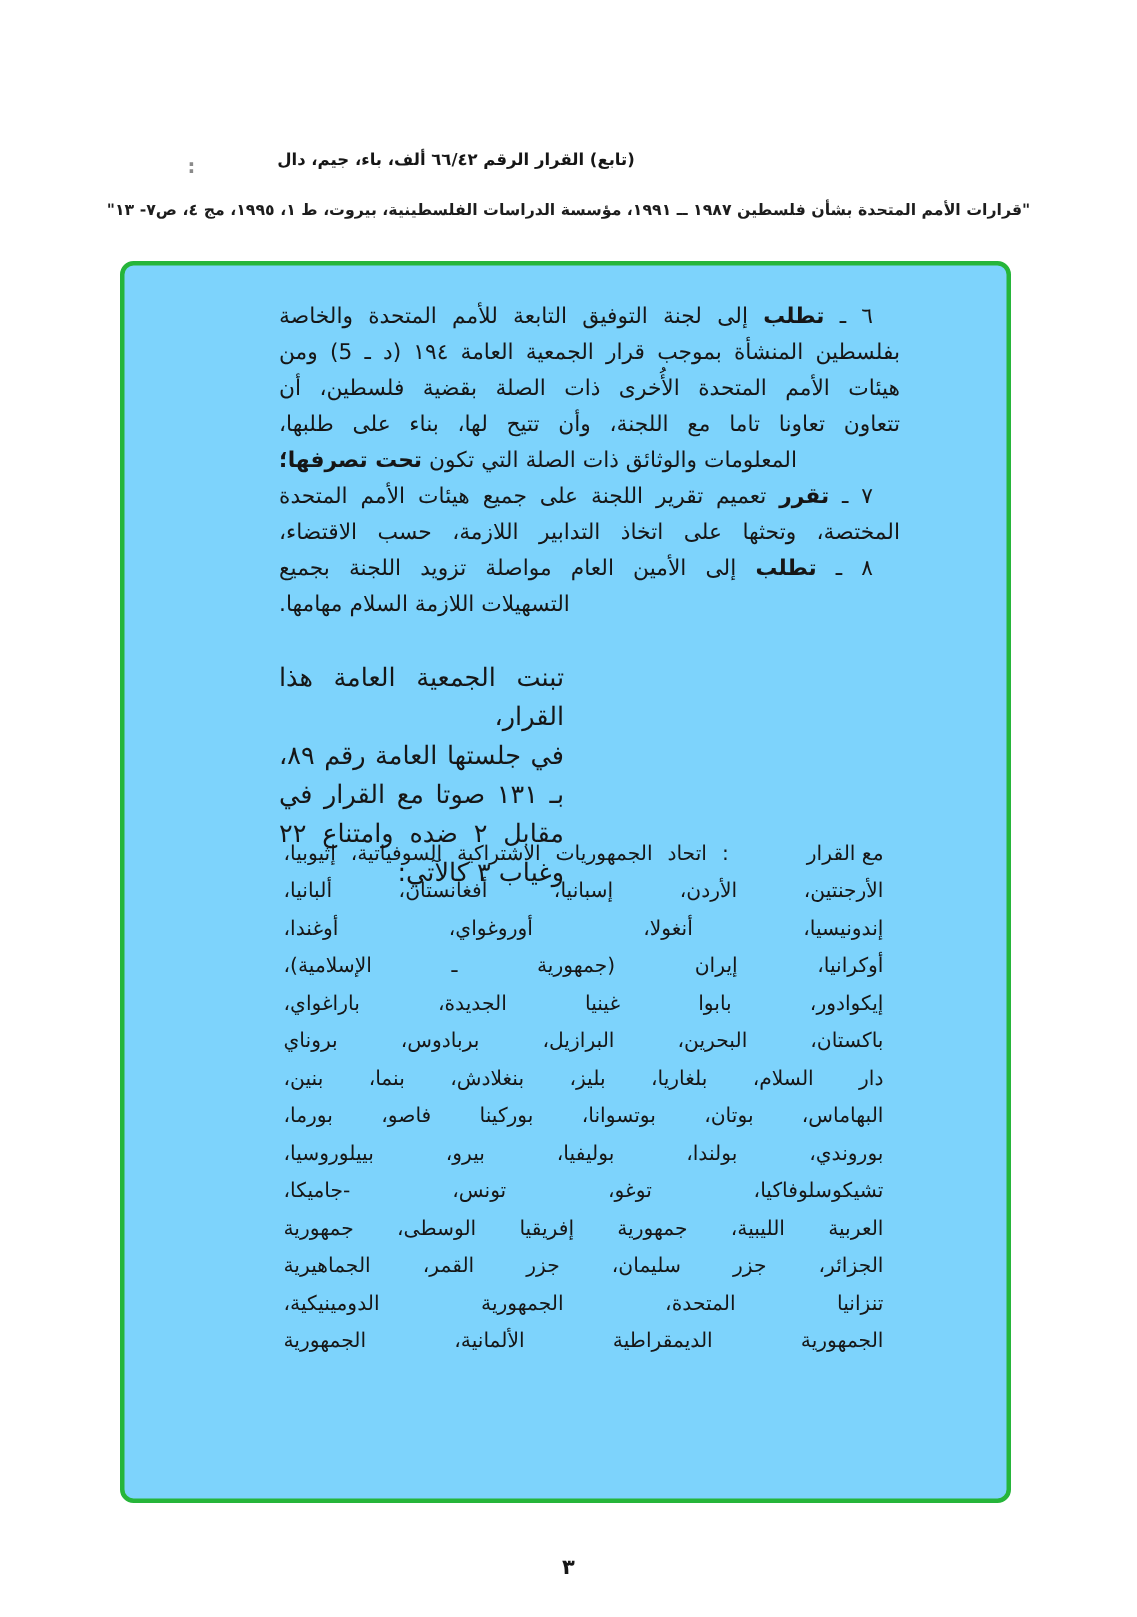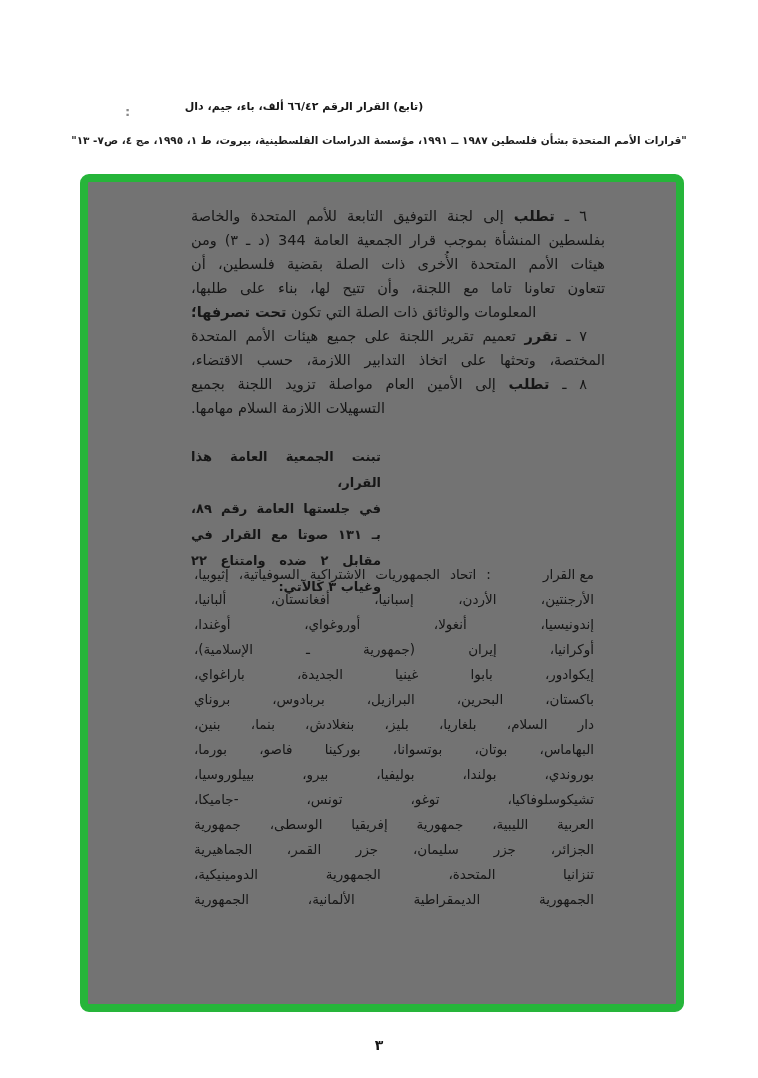--- a/index.html
+++ b/index.html
@@ -19,37 +19,37 @@
     text-align:center; direction:rtl;
     font-size:10.5px; font-weight:bold; color:#1d1d1d;
   }
   .artifact {
     position:absolute; left:125px; top:104px;
     font-size:13px; color:#8a8a8a; font-weight:bold;
   }
   .frame {
     position:absolute; left:80px; top:174px;
     width:588px; height:822px;
-    border:8px solid #0f172a; border-radius:9px;
-    background:#737373;
+    border:3px solid #0f172a; border-radius:9px;
+    background:#7dd3fc;
   }
   .content { position:relative; width:100%; height:100%; direction:rtl; }
 
   .paras {
     position:absolute; right:71px; top:22px; width:414px;
     font-size:14.5px; line-height:24px;
   }
   .para-line { text-align:justify; text-align-last:justify; }
   .para-line.first { padding-right:18px; }
   .para-line.last  { text-align-last:left; }
   .b { font-weight:bold; }
 
   .note {
     position:absolute; right:295px; top:262px; width:190px;
-    font-size:13px; line-height:26px;font-weight:bold;
+    font-size:17px; line-height:26px;
   }
   .note-line { text-align:justify; text-align-last:justify; }
   .note-line.last { text-align-last:right; }
 
   .list {
     position:absolute; right:82px; top:380px; width:400px;
     font-size:13.5px; line-height:25px;
   }
   .list-row { display:flex; direction:rtl; }
   .list-label { flex:0 0 auto; white-space:nowrap;margin-left:36px; }
@@ -66,21 +66,21 @@
 <body>
 
 <div class="title">(تابع) القرار الرقم ٦٦/٤٢ ألف، باء، جيم، دال</div>
 <div class="artifact">:</div>
 <div class="subtitle">"قرارات الأمم المتحدة بشأن فلسطين ١٩٨٧ ــ ١٩٩١، مؤسسة الدراسات الفلسطينية، بيروت، ط ١، ١٩٩٥، مج ٤، ص٧- ١٣"</div>
 
 <div class="frame" style="border-color: rgb(38, 181, 58);">
   <div class="content">
     <div class="paras">
         <div class="para-line first"><span>٦ ـ </span><span class="b">تطلب</span><span> إلى لجنة التوفيق التابعة للأمم المتحدة والخاصة</span></div>
-        <div class="para-line"><span>بفلسطين المنشأة بموجب قرار الجمعية العامة 344 (د ـ ٣) ومن</span></div>
+        <div class="para-line"><span>بفلسطين المنشأة بموجب قرار الجمعية العامة ١٩٤ (د ـ 5) ومن</span></div>
         <div class="para-line"><span>هيئات الأمم المتحدة الأُخرى ذات الصلة بقضية فلسطين، أن</span></div>
         <div class="para-line"><span>تتعاون تعاونا تاما مع اللجنة، وأن تتيح لها، بناء على طلبها،</span></div>
         <div class="para-line last"><span>المعلومات والوثائق ذات الصلة التي تكون </span><span class="b">تحت تصرفها؛</span></div>
         <div class="para-line first"><span>٧ ـ </span><span class="b">تقرر</span><span> تعميم تقرير اللجنة على جميع هيئات الأمم المتحدة</span></div>
         <div class="para-line"><span>المختصة، وتحثها على اتخاذ التدابير اللازمة، حسب الاقتضاء،</span></div>
         <div class="para-line first"><span>٨ ـ </span><span class="b">تطلب</span><span> إلى الأمين العام مواصلة تزويد اللجنة بجميع</span></div>
         <div class="para-line last"><span>التسهيلات اللازمة السلام مهامها.</span></div>
       </div>
     <div class="note">
         <div class="note-line">تبنت الجمعية العامة هذا القرار،</div>

